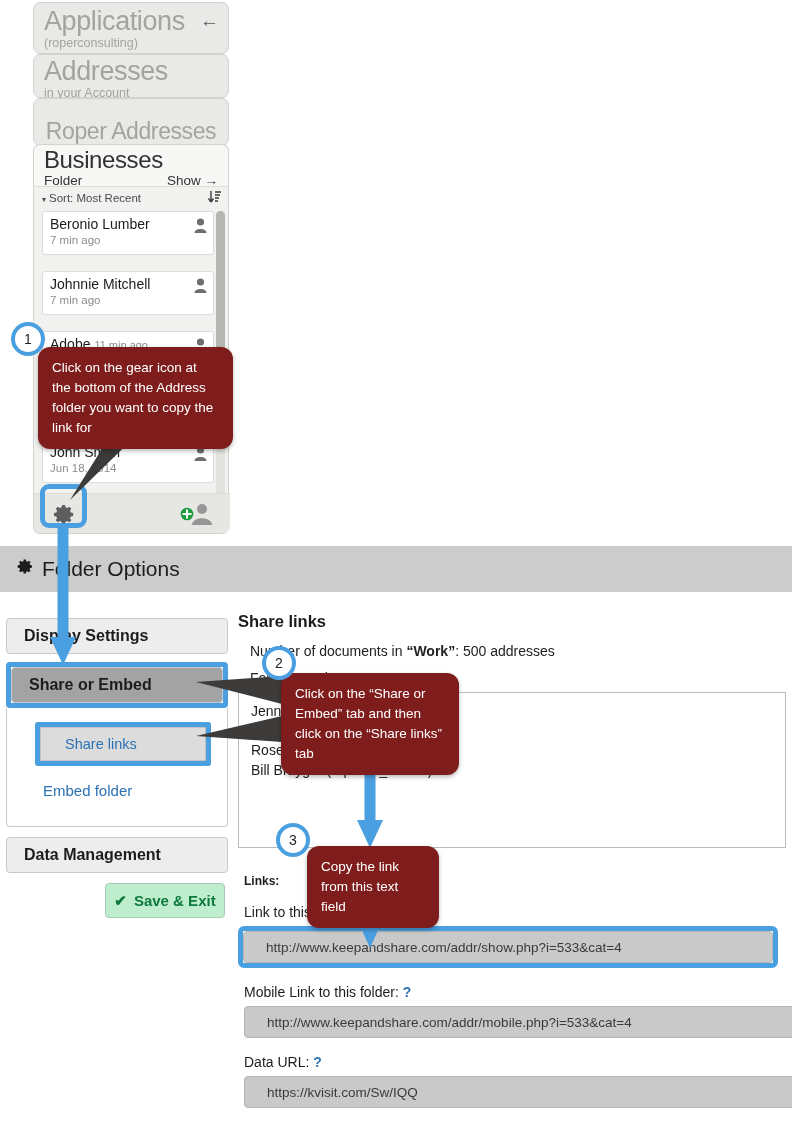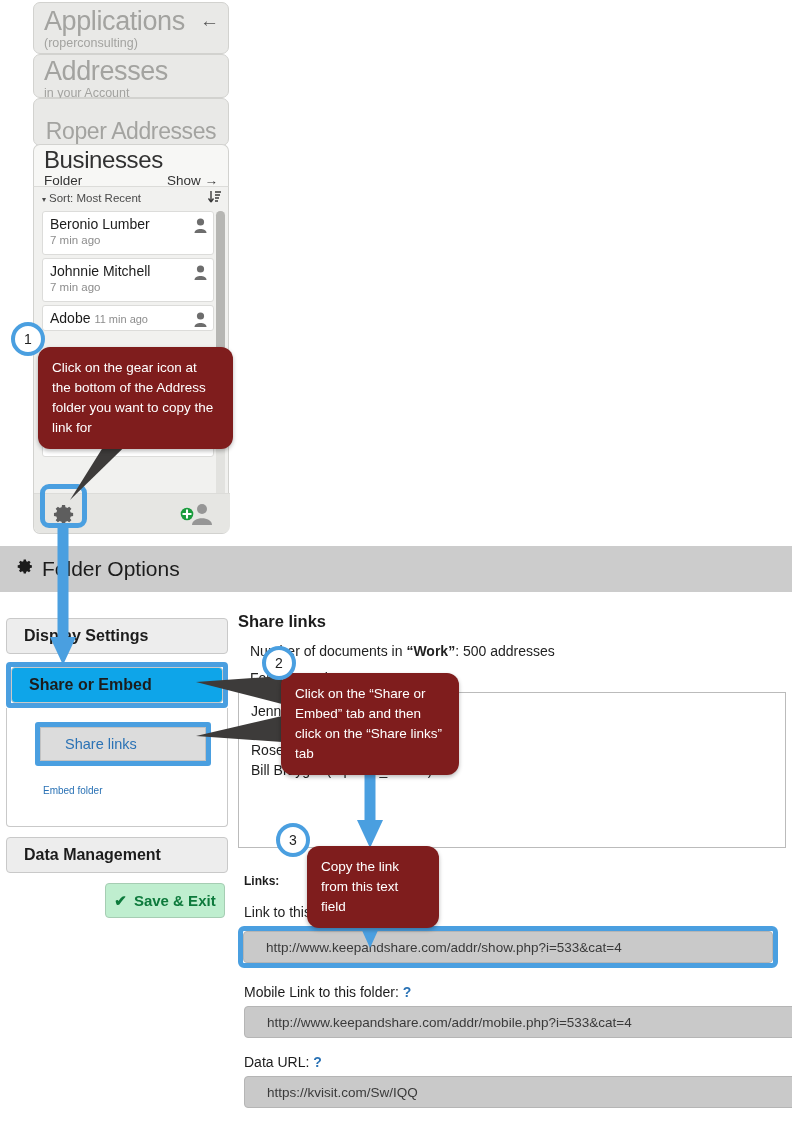--- a/index.html
+++ b/index.html
@@ -57,21 +57,21 @@
     border-radius:0 0 7px 7px;
   }
   #sort-row {
     height:22px; display:flex; align-items:center; justify-content:space-between;
     padding:0 6px 0 8px; font-size:11.5px; color:#4a4a4a;
   }
   #sort-row .caret { font-size:8px; margin-right:3px; }
   .sort-icon { font-size:13px; color:#3b3b3b; font-weight:bold; }
 
   .contact {
-    margin:2px 14px 3px 8px;
+    margin:2px 14px 16px 8px;
     background:#fff; border:1px solid #dcdcda; border-radius:3px;
     padding:3px 6px 10px 7px;
     position:relative; height:44px;
   }
   .contact .cname { font-size:14px; color:#1b1b1b; line-height:18px; }
   .contact .ctime { font-size:11.5px; color:#8d8d8d; line-height:14px; }
   .contact .inline-time { font-size:11px; color:#8d8d8d; }
   .contact.one-line { height:26px; }
   .person-icon {
     position:absolute; right:6px; top:6px; width:13px; height:15px;
@@ -117,31 +117,31 @@
 
   
   #tabcol { position:absolute; left:6px; top:618px; width:222px; }
   .tab-main {
     background:#ededed; border:1px solid #c9c9c9; border-radius:4px;
     height:36px; display:flex; align-items:center;
     padding-left:17px; font-size:16px; font-weight:bold; color:#1c1c1c;
     margin-bottom:8px;
   }
   #tab-share-embed {
-    background:#0ea5e9; margin-bottom:0;
+    background:#a3a3a3; margin-bottom:0;
   }
   #tab-share-embed-wrap {
     border:5px solid #4a9fe0; border-radius:4px; margin-bottom:0;
   }
   #subpanel {
     background:#fff; border:1px solid #c9c9c9; border-top:none;
     border-radius:0 0 4px 4px; padding:14px 0 20px 0;
   }
   .subtab {
-    font-size:10px; color:#2a72b5; height:32px;
+    font-size:15px; color:#2a72b5; height:32px;
     display:flex; align-items:center; padding-left:36px;
   }
   #subtab-sharelinks-wrap {
     margin:0 16px 0 28px; border:5px solid #4a9fe0; border-radius:3px;
   }
   #subtab-sharelinks {
     background:#dcdcdc; border:1px solid #c2c2c2; height:34px;
     display:flex; align-items:center; padding-left:24px;
     font-size:14.5px; color:#2a72b5;
   }

